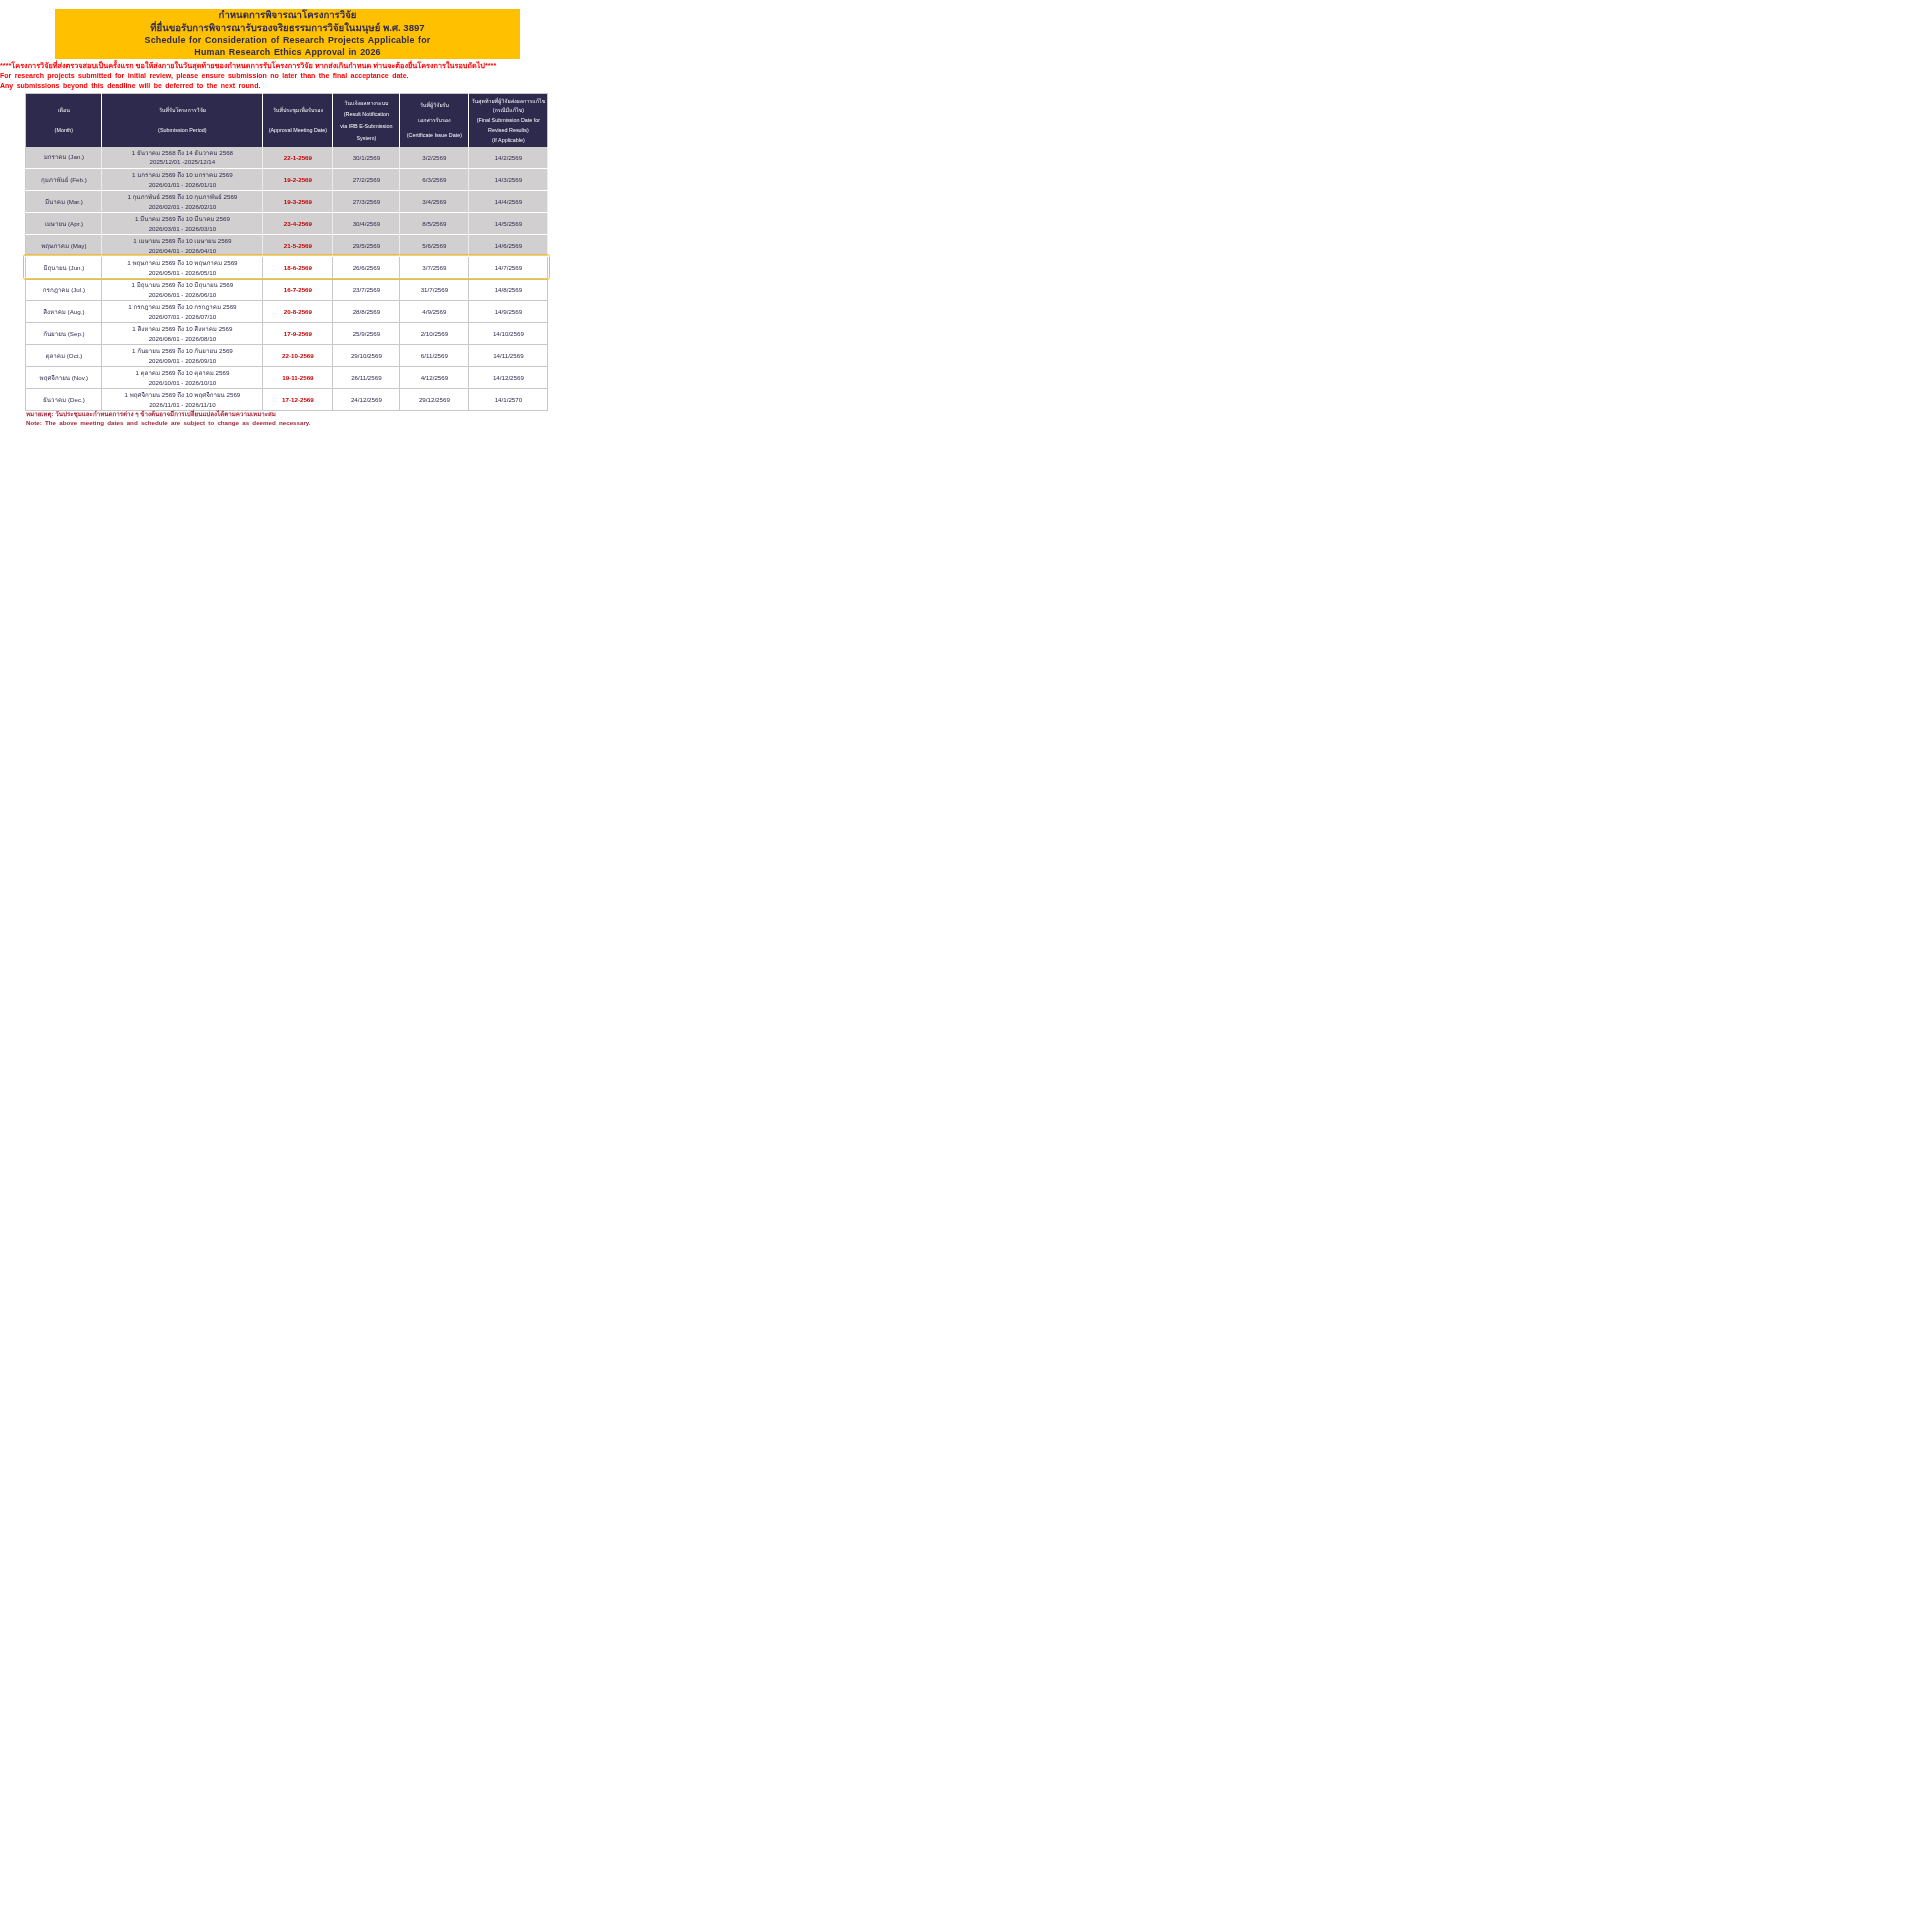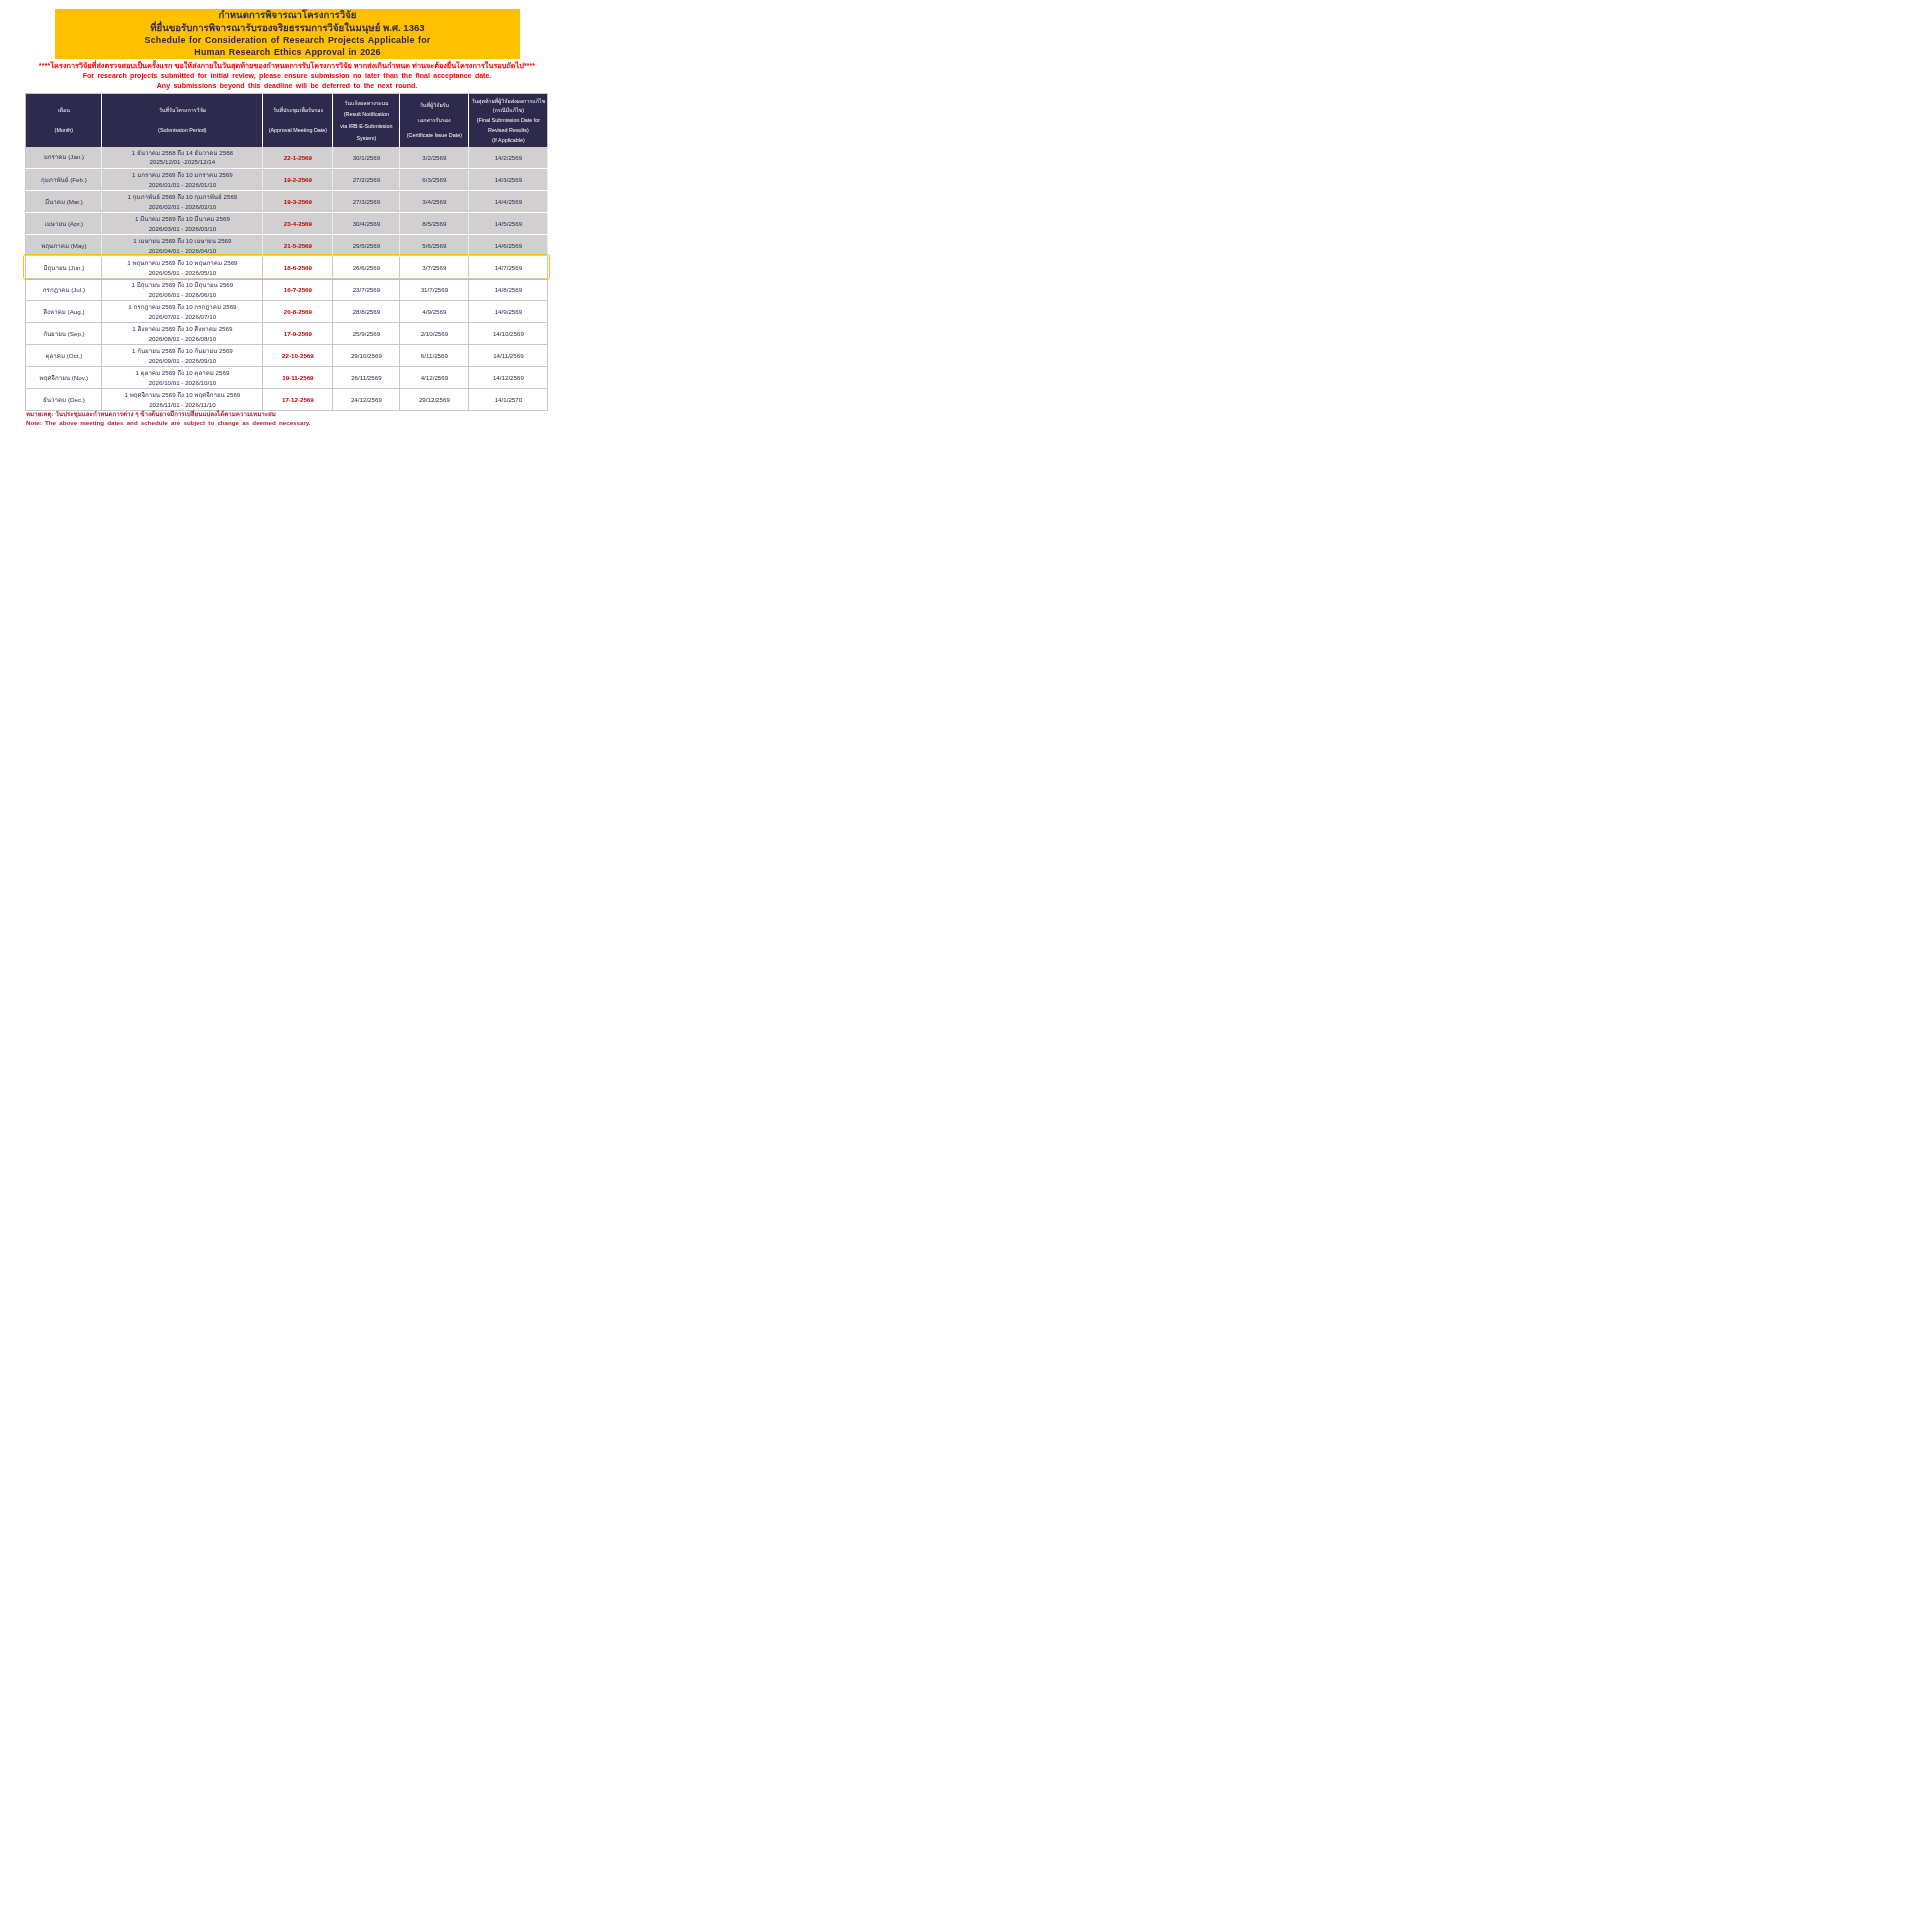--- a/index.html
+++ b/index.html
@@ -27,21 +27,21 @@
   }
   .banner .t-en {
     font-size: 8.9px; font-weight: bold; color: #2F2B4E;
     line-height: 12px; white-space: nowrap; letter-spacing: 0.2px;
     word-spacing: 0.8px;
   }
 
   
   .warning {
     position: absolute; left: 0; top: 61px; width: 100%;
-    text-align: center; color: #FF0000; font-weight: bold;
+    color: #FF0000; font-weight: bold;
   }
   .warning .w-th { font-size: 7.3px; line-height: 10.4px; white-space: nowrap; }
   .warning .w-en { font-size: 7px; line-height: 9.6px; white-space: nowrap; word-spacing: 1.5px; }
 
   
   .table-wrap {
     position: absolute; left: 25.4px; top: 93px; width: 523px;
   }
   table.schedule {
     border-collapse: collapse; table-layout: fixed;
@@ -104,21 +104,21 @@
     color: #A52639; font-weight: bold; text-align: left;
   }
   .notes .n-th { font-size: 6.2px; line-height: 8.9px; white-space: nowrap; }
   .notes .n-en { font-size: 6.2px; line-height: 8.9px; white-space: nowrap; word-spacing: 1.5px; }
 </style>
 </head>
 <body>
 
 <div class="banner">
   <div class="t-th">กำหนดการพิจารณาโครงการวิจัย</div>
-  <div class="t-th">ที่ยื่นขอรับการพิจารณารับรองจริยธรรมการวิจัยในมนุษย์ พ.ศ. 1363</div>
+  <div class="t-th">ที่ยื่นขอรับการพิจารณารับรองจริยธรรมการวิจัยในมนุษย์ พ.ศ. 3897</div>
   <div class="t-en">Schedule for Consideration of Research Projects Applicable for</div>
   <div class="t-en">Human Research Ethics Approval in 2026</div>
 </div>
 
 <div class="warning">
   <div class="w-th">****โครงการวิจัยที่ส่งตรวจสอบเป็นครั้งแรก ขอให้ส่งภายในวันสุดท้ายของกำหนดการรับโครงการวิจัย หากส่งเกินกำหนด ท่านจะต้องยื่นโครงการในรอบถัดไป****</div>
   <div class="w-en">For research projects submitted for initial review, please ensure submission no later than the final acceptance date.</div>
   <div class="w-en">Any submissions beyond this deadline will be deferred to the next round.</div>
 </div>
 

